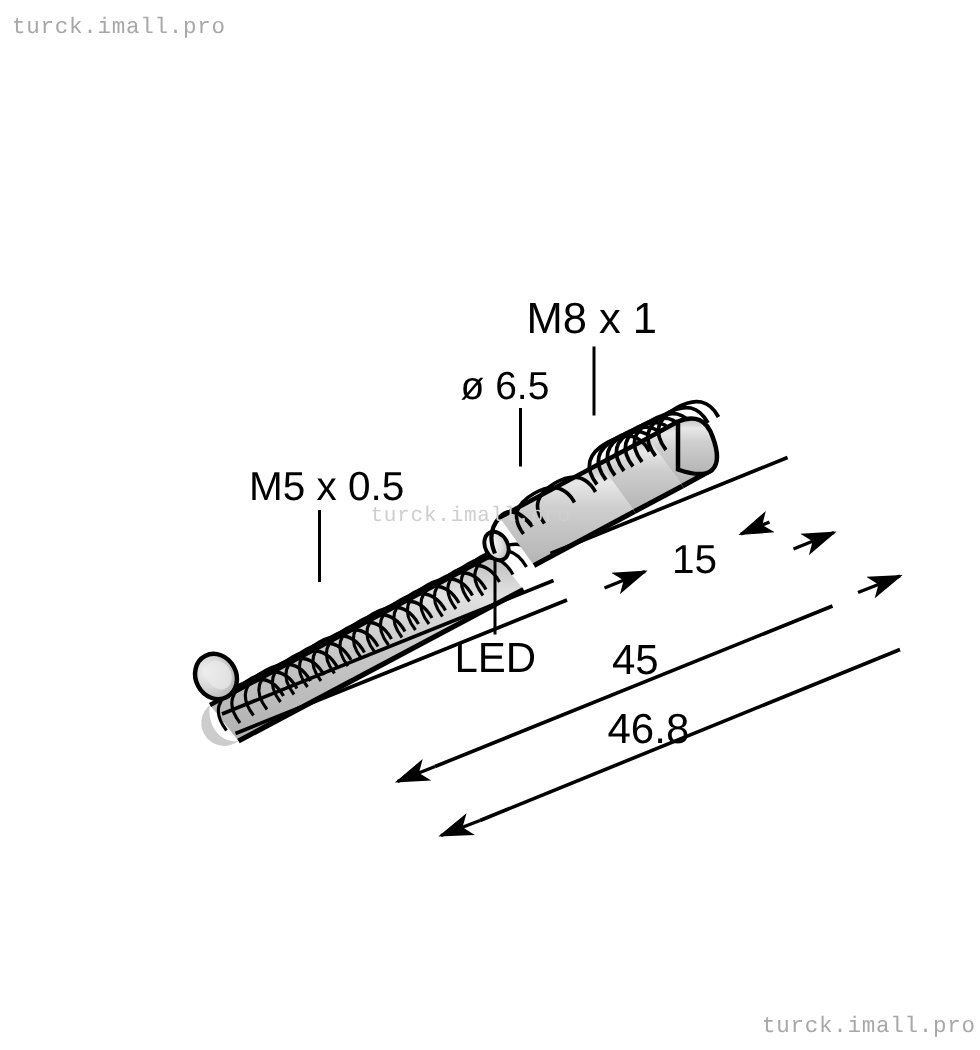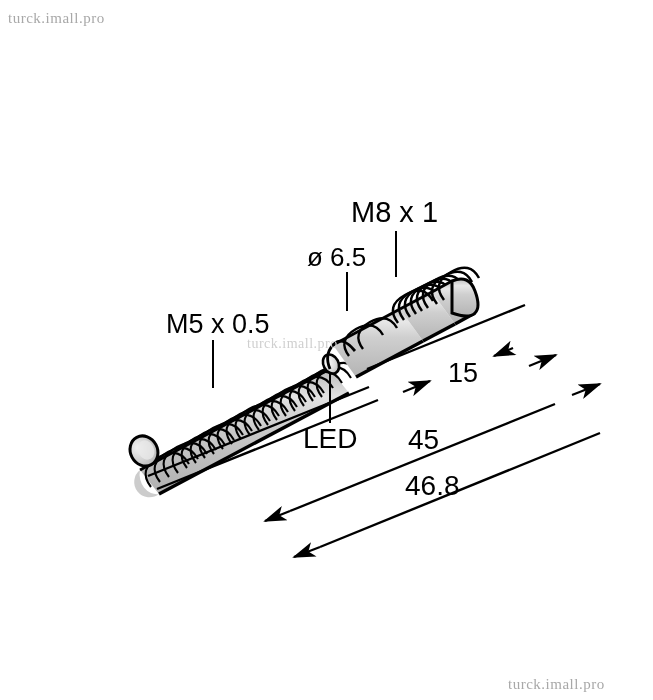--- a/index.html
+++ b/index.html
@@ -16,21 +16,21 @@
   }
   #stage {
     position: absolute;
     left: 0;
     top: 0;
     width: 653px;
     height: 700px;
   }
   .wm {
     position: absolute;
-    font-family: Liberation Serif, serif;
+    font-family: Liberation Mono, monospace;
     font-size: 15px;
     letter-spacing: 0.5px;
     color: #a8a8a8;
     white-space: nowrap;
     user-select: none;
     text-align: center;
   }
   .wm-tl { left: 8px;  top: 10px; }
   .wm-br { left: 508px; top: 676px; }
   .wm-mid {

